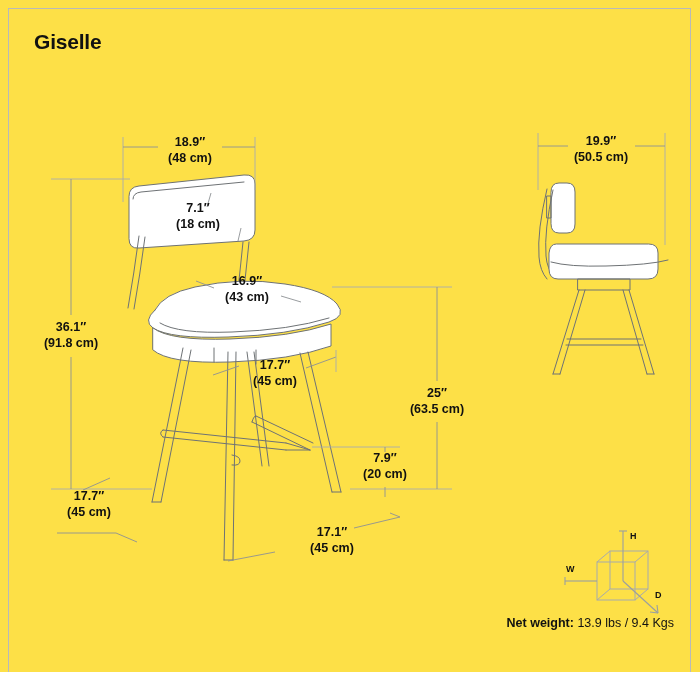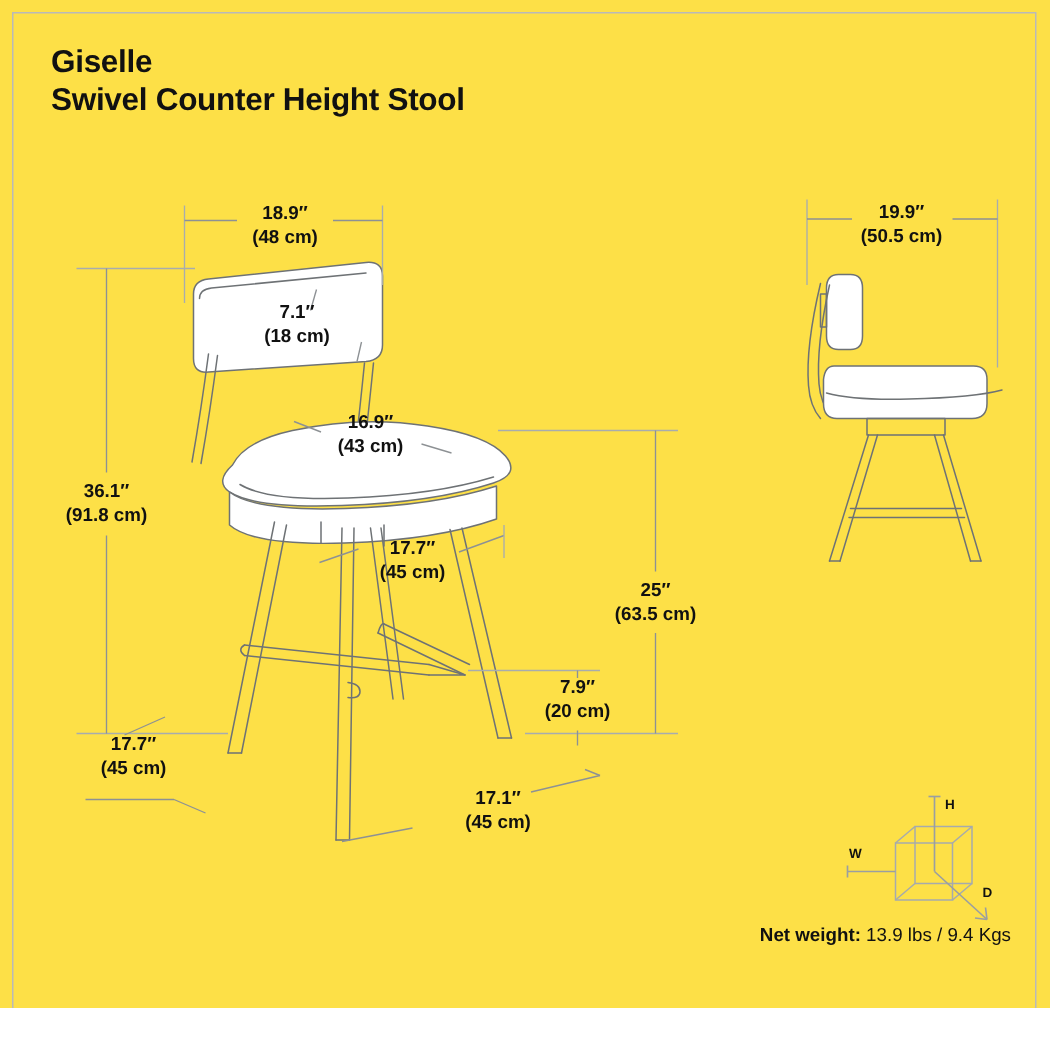--- a/index.html
+++ b/index.html
@@ -78,21 +78,20 @@
 </style>
 </head>
 <body>
 
 <div id="page">
 
   <div id="frame"></div>
 
   <div id="title-block">
     <span class="t-line">Giselle</span>
-    <span class="t-line">Swivel Counter Height Stool</span>
   </div>
 
   <svg id="drawing" viewBox="0 0 700 700">
 
     <g>
 
       <path class="ol-f" d="M129 196 q0 -9 10 -10 l105 -11 q11 -1 11 9 l0 46 q0 10 -11 11 l-105 7 q-10 1 -10 -9 z"></path>
       <path class="ol" d="M133 199 q0 -6 8 -7 l103 -10"></path>
 
       <path class="ol" d="M139 236 q-5 38 -11 72"></path>

